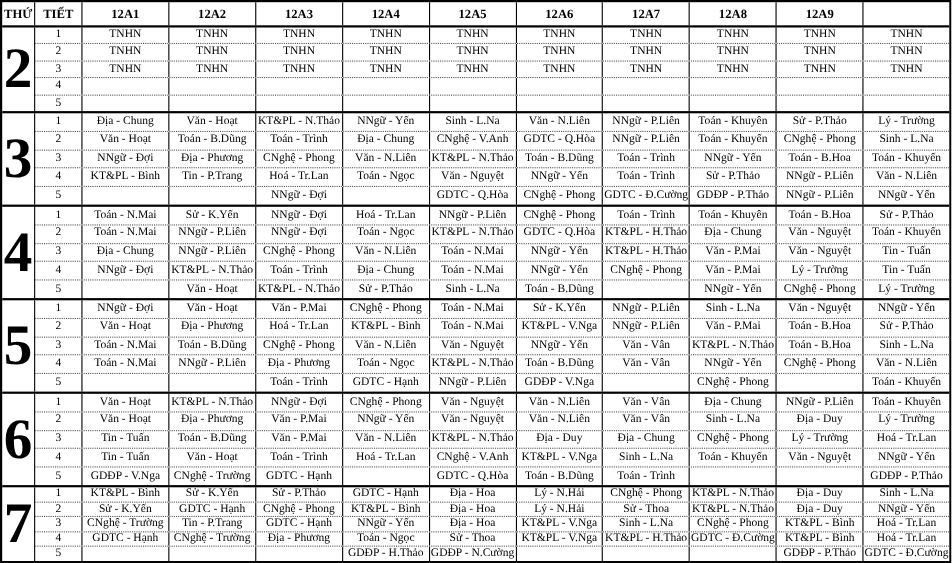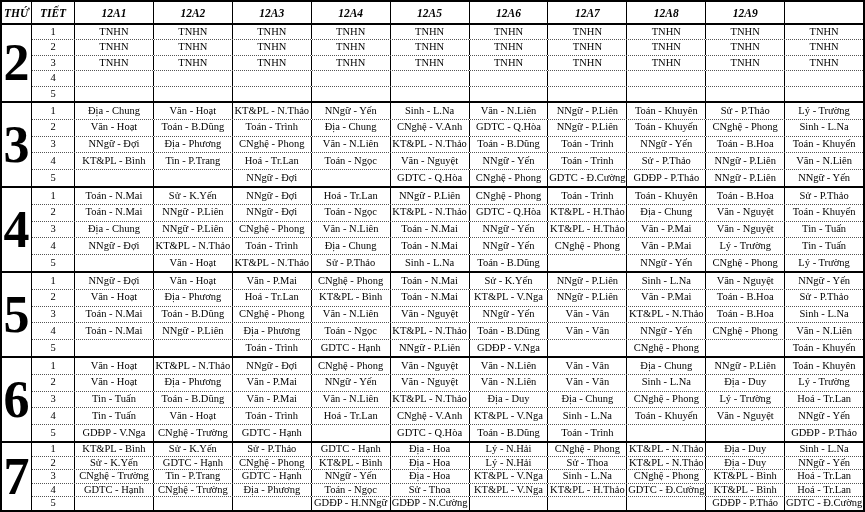--- a/index.html
+++ b/index.html
@@ -4,21 +4,21 @@
 <style>
   html,body{margin:0;padding:0;background:#fff;}
   body{font-family:"Liberation Serif","DejaVu Serif",serif;color:#000;}
   .timetable{
     width:865px;height:512px;box-sizing:border-box;
     border:2px solid #000;display:flex;flex-direction:column;background:#fff;
   }
   .header-row{display:flex;height:21px;border-bottom:2px solid #000;flex:none;}
   .cell{box-sizing:border-box;border-right:1px solid #000;display:flex;
         align-items:center;justify-content:center;overflow:hidden;white-space:nowrap;}
-  .header-row .cell{font-weight:bold;font-size:11.5px;font-style:italic;}
+  .header-row .cell{font-weight:bold;font-size:11.5px;}
   .col-day{width:30px;flex:none;}
   .col-period{width:43px;flex:none;}
   .col-class{flex:1 1 0;}
   .header-row .cell:last-child{border-right:none;margin-top:27px;}
   .days{flex:1;display:flex;flex-direction:column;}
   .day-block{display:flex;border-bottom:2px solid #000;box-sizing:border-box;flex:none;}
   .day-block:last-child{border-bottom:none;}
   .day-num{width:30px;flex:none;box-sizing:border-box;border-right:1px solid #000;
            display:flex;align-items:center;justify-content:center;
            font-size:52px;font-weight:bold;line-height:1;}
@@ -453,21 +453,21 @@
             <div class="cell col-class">KT&amp;PL - H.Thảo</div>
             <div class="cell col-class">GDTC - Đ.Cường</div>
             <div class="cell col-class">KT&amp;PL - Bình</div>
             <div class="cell col-class">Hoá - Tr.Lan</div>
           </div>
           <div class="period-row">
             <div class="cell col-period pnum">5</div>
             <div class="cell col-class"></div>
             <div class="cell col-class"></div>
             <div class="cell col-class"></div>
-            <div class="cell col-class">GDĐP - H.NNgữ</div>
+            <div class="cell col-class">GDĐP - H.Thảo</div>
             <div class="cell col-class">GDĐP - N.Cường</div>
             <div class="cell col-class"></div>
             <div class="cell col-class"></div>
             <div class="cell col-class"></div>
             <div class="cell col-class">GDĐP - P.Thảo</div>
             <div class="cell col-class">GDTC - Đ.Cường</div>
           </div>
         </div>
       </div>
     </div>

